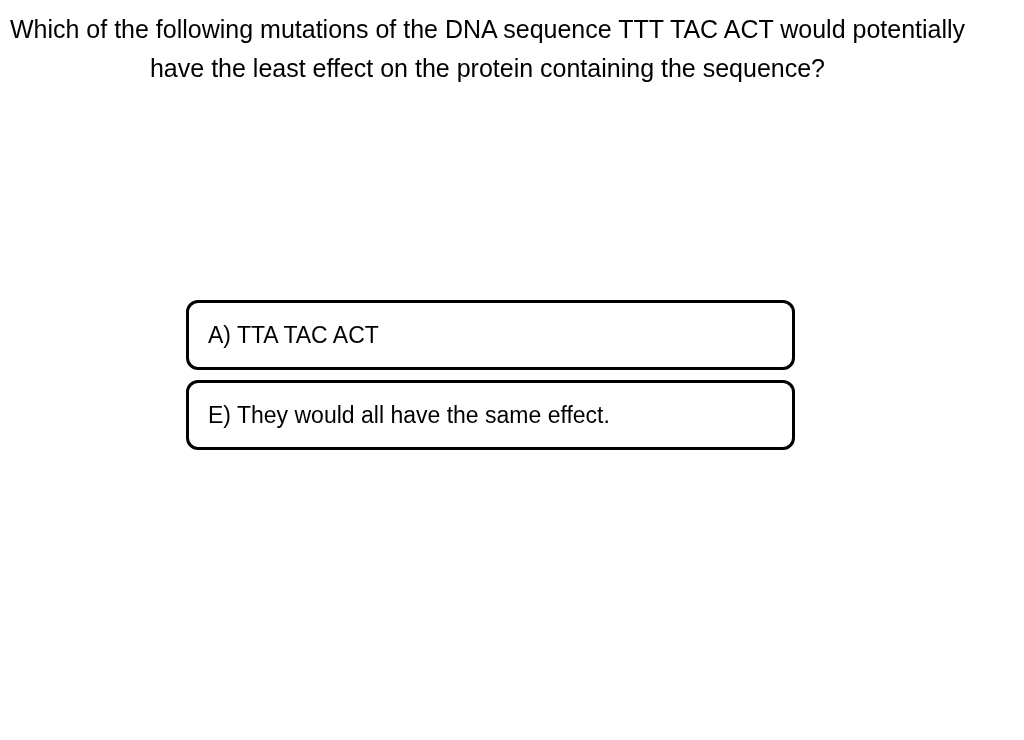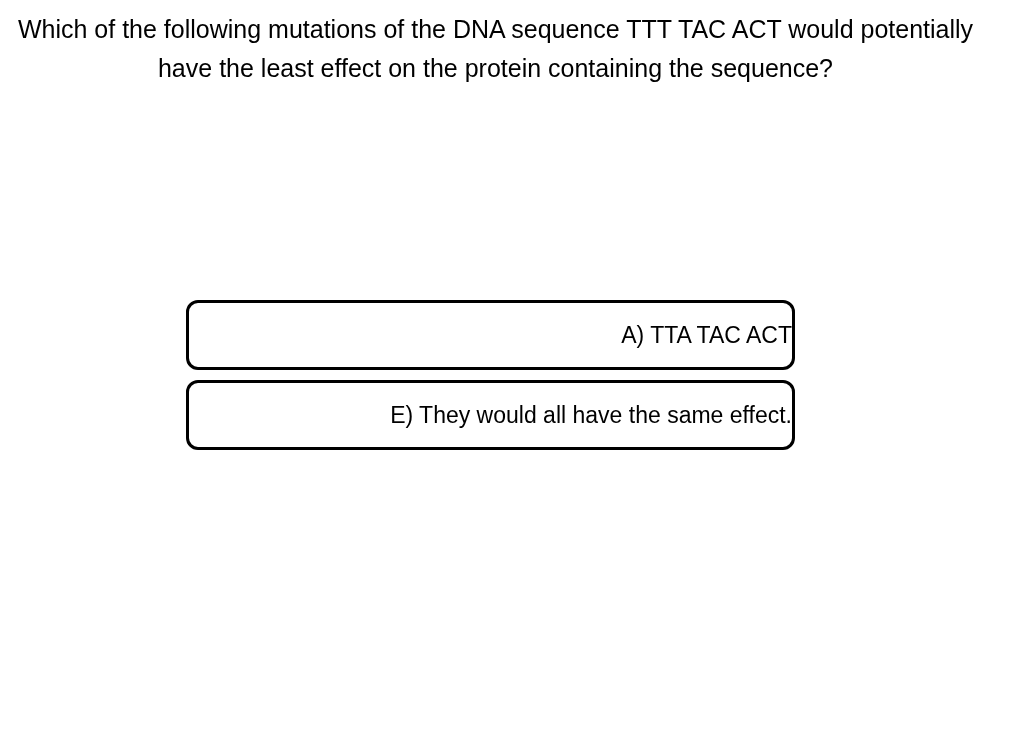--- a/index.html
+++ b/index.html
@@ -9,21 +9,21 @@
   body {
     position: relative;
     width: 1024px;
     height: 740px;
     background: #ffffff;
     font-family: "Liberation Sans", sans-serif;
     color: #000000;
     overflow: hidden;
   }
   .question {
-    margin: 10px 0 0 13px;
+    margin: 10px 0 0 5px;
     width: 965px;
     text-align: center;
     font-size: 25px;
     line-height: 39px;
     font-weight: 400;
     color: #000000;
   }
   .options {
     position: absolute;
     left: 186px;
@@ -38,21 +38,20 @@
     background: #ffffff;
     border: 3px solid #000000;
     border-radius: 12px;
     display: flex;
     align-items: center;
     padding-left: 19px;
     font-size: 23px;
     font-weight: 400;
     color: #000000;
     cursor: pointer;
-    justify-content: flex-end;
   }
 </style>
 </head>
 <body>
 
 <div class="question">Which of the following mutations of the DNA sequence TTT TAC ACT would potentially have the least effect on the protein containing the sequence?</div>
 
 <div class="options">
   <div class="option">
     <span>A) TTA TAC ACT</span>

